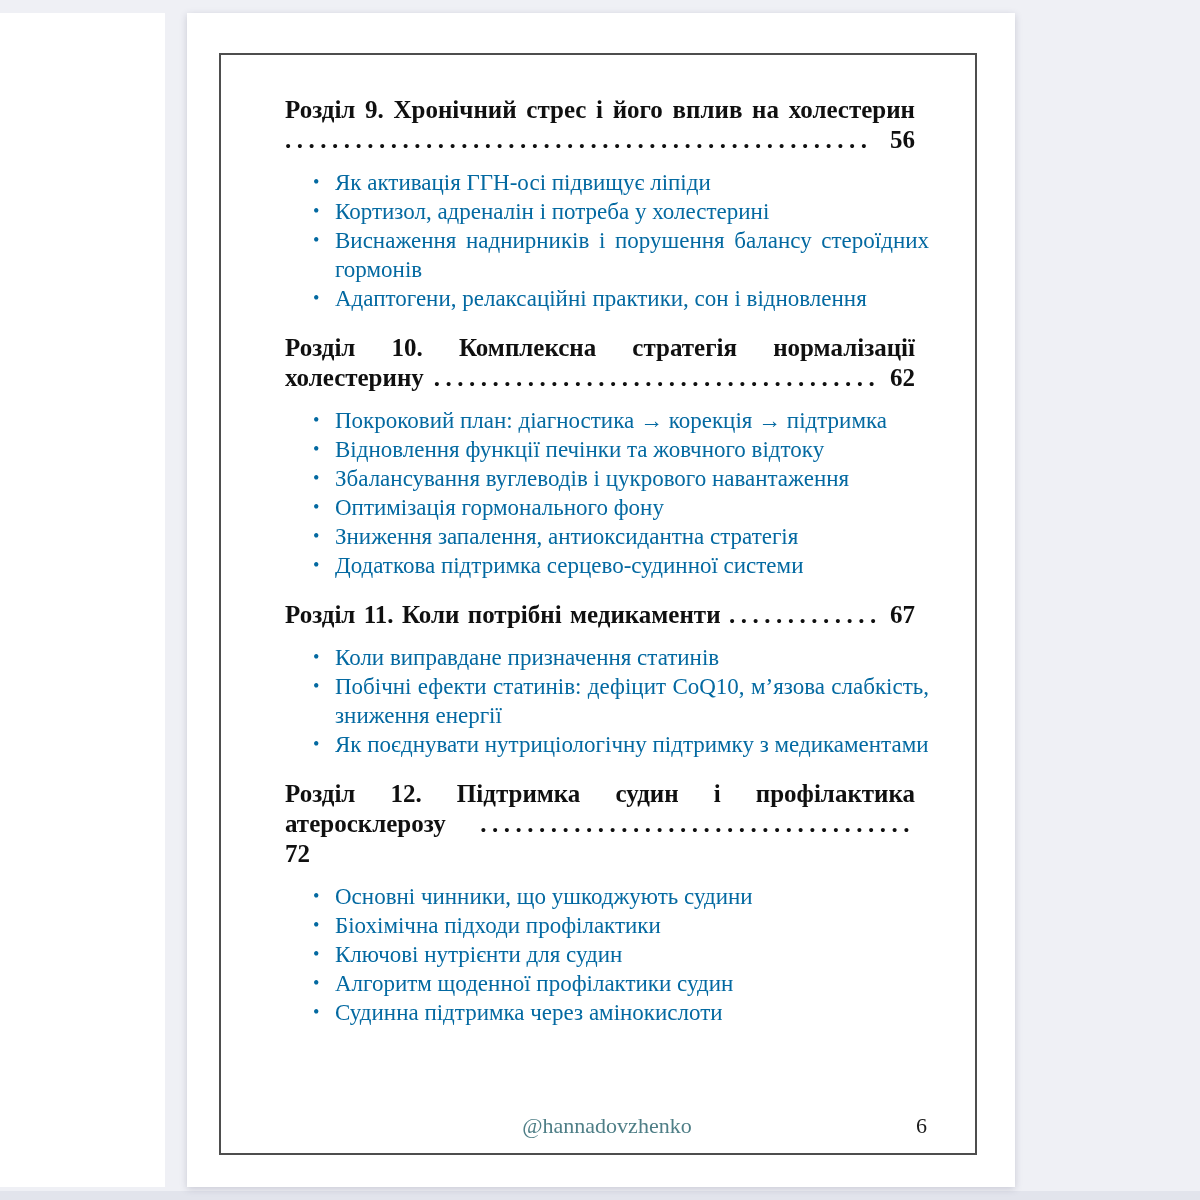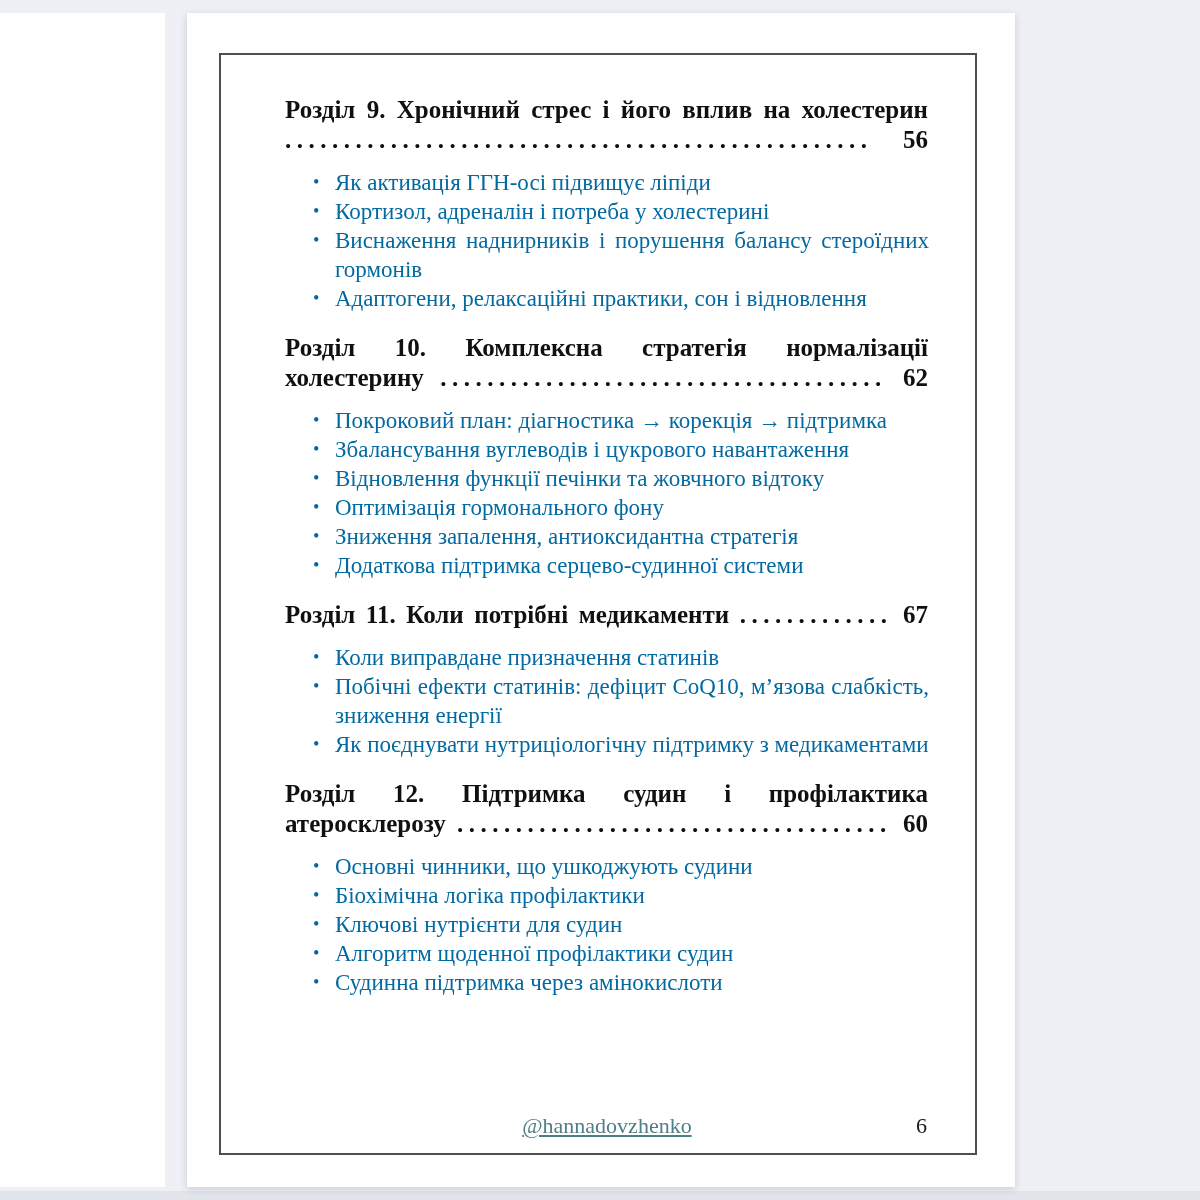--- a/index.html
+++ b/index.html
@@ -22,21 +22,21 @@
     background:#ffffff;
     box-shadow:0 2px 7px rgba(70,70,100,0.22);
   }
   .frame{
     position:absolute;left:32px;top:40px;width:758px;height:1102px;
     box-sizing:border-box;
     border:2px solid #4e4e4e;
     padding:40px 46px 0 64px;
   }
   .toc-heading{
-    margin:20px 1px 0 0;
+    margin:20px 14px 0 0;
     font-size:25px;line-height:30px;font-weight:bold;
     text-align:justify;text-align-last:justify;
     color:#101010;
   }
   .toc-section:first-child .toc-heading{margin-top:0;}
   .leader{
     font-weight:bold;
     letter-spacing:0.22em;
     word-break:break-all;
   }
@@ -56,21 +56,20 @@
     position:absolute;left:28px;top:0;
     font-size:0.8em;line-height:29px;
   }
   .frame-footer{
     position:absolute;left:64px;right:46px;bottom:6px;height:36px;
   }
   .footer-handle{
     display:block;text-align:center;
     font-size:22px;line-height:30px;
     color:#4e7e86;
-    text-decoration:underline;
     text-decoration-color:#4e7e86;
   }
   .footer-page-number{
     position:absolute;right:2px;top:0;
     font-size:22px;line-height:30px;color:#1c1c1c;
   }
 </style>
 </head>
 <body>
 
@@ -95,22 +94,22 @@
   </section>
 
   <section class="toc-section">
     <p class="toc-heading">
       <span class="toc-title">Розділ 10. Комплексна стратегія нормалізації холестерину</span>
       <span class="leader">......................................</span>
       <span class="toc-page">62</span>
     </p>
     <ul class="toc-items">
             <li>Покроковий план: діагностика → корекція → підтримка</li>
+            <li>Відновлення функції печінки та жовчного відтоку</li>
             <li>Збалансування вуглеводів і цукрового навантаження</li>
-            <li>Відновлення функції печінки та жовчного відтоку</li>
             <li>Оптимізація гормонального фону</li>
             <li>Зниження запалення, антиоксидантна стратегія</li>
             <li>Додаткова підтримка серцево-судинної системи</li>
           </ul>
   </section>
 
   <section class="toc-section">
     <p class="toc-heading">
       <span class="toc-title">Розділ 11. Коли потрібні медикаменти</span>
       <span class="leader">.............</span>
@@ -120,25 +119,25 @@
             <li>Коли виправдане призначення статинів</li>
             <li>Побічні ефекти статинів: дефіцит CoQ10, м’язова слабкість, зниження енергії</li>
             <li>Як поєднувати нутриціологічну підтримку з медикаментами</li>
           </ul>
   </section>
 
   <section class="toc-section">
     <p class="toc-heading">
       <span class="toc-title">Розділ 12. Підтримка судин і профілактика атеросклерозу</span>
       <span class="leader">.....................................</span>
-      <span class="toc-page">60</span>
+      <span class="toc-page">72</span>
     </p>
     <ul class="toc-items">
             <li>Основні чинники, що ушкоджують судини</li>
-            <li>Біохімічна логіка профілактики</li>
+            <li>Біохімічна підходи профілактики</li>
             <li>Ключові нутрієнти для судин</li>
             <li>Алгоритм щоденної профілактики судин</li>
             <li>Судинна підтримка через амінокислоти</li>
           </ul>
   </section>
 </div>
     <div class="frame-footer">
       <span class="footer-handle">@hannadovzhenko</span>
       <span class="footer-page-number">6</span>
     </div>

